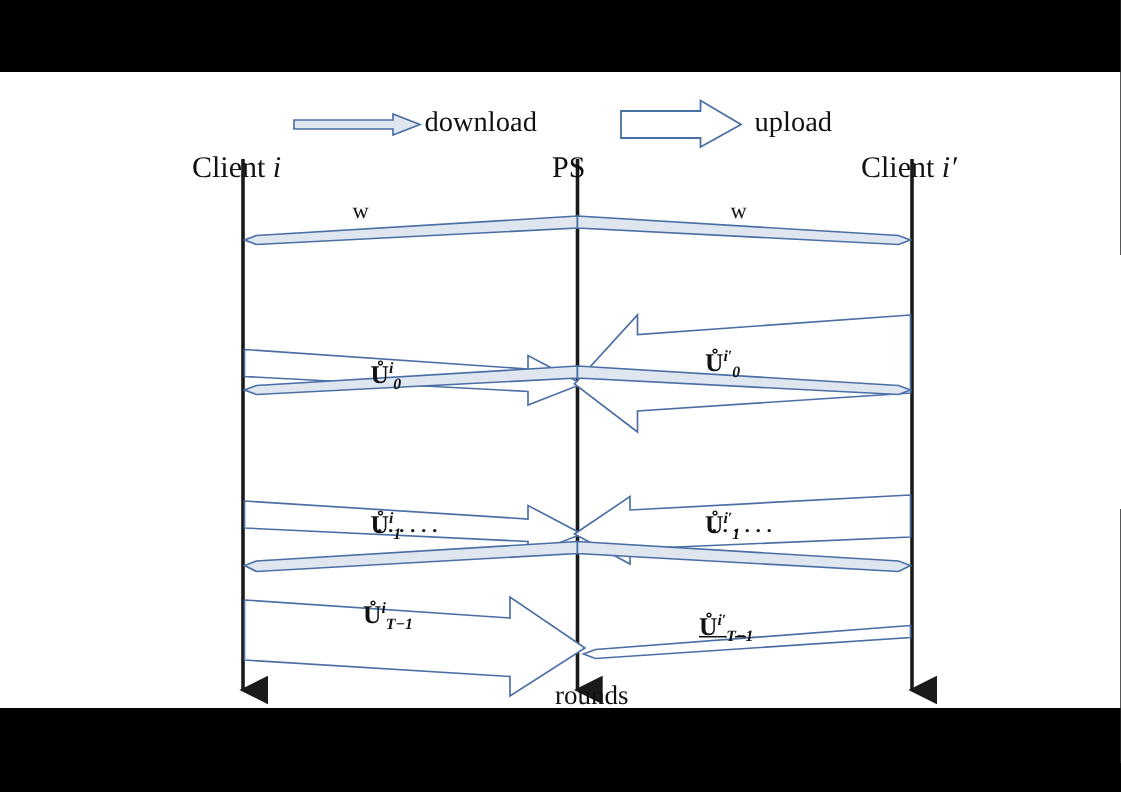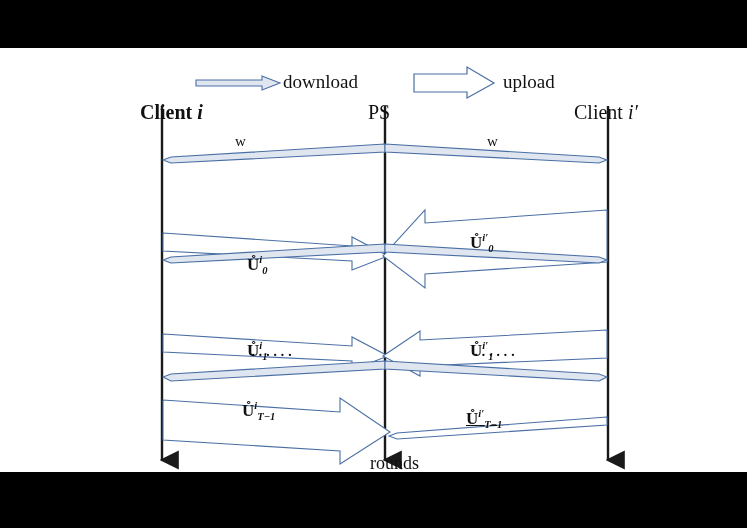--- a/index.html
+++ b/index.html
@@ -105,34 +105,34 @@
         <path d="M196,32 L262,32 L262,28 L280,35 L262,42 L262,38 L196,38 Z" fill="#dfe6f0" stroke="#4a6fa5" stroke-width="1.1"></path>
       </g>
       <g>
         <path d="M414,26 L467,26 L467,19 L494,35 L467,50 L467,44 L414,44 Z" fill="#ffffff" stroke="#4a6fa5" stroke-width="1.2"></path>
       </g>
     </svg>
 
     <div class="lbl serif t-leg" style="left:283px;top:23px;">download</div>
     <div class="lbl serif t-leg" style="left:503px;top:23px;">upload</div>
 
-    <div class="lbl serif t-head" style="left:140px;top:53px;font-weight:bold;">
+    <div class="lbl serif t-head" style="left:128px;top:53px;">
       <span>Client </span><span class="it">i</span>
     </div>
     <div class="lbl serif t-head" style="left:368px;top:53px;">
       <span>PS</span>
     </div>
     <div class="lbl serif t-head" style="left:574px;top:53px;">
       <span>Client </span><span class="it">i</span><span class="it">′</span>
     </div>
 
     <div class="lbl serif t-w" style="left:235px;top:85px;">w</div>
     <div class="lbl serif t-w" style="left:487px;top:85px;">w</div>
 
-    <div class="lbl serif t-u" style="left:247px;top:192px;margin-top:14px;">
+    <div class="lbl serif t-u" style="left:247px;top:192px;">
       <span>Ů</span><sup>i</sup><sub>0</sub>
     </div>
     <div class="lbl serif t-u" style="left:470px;top:184px;">
       <span>Ů</span><sup>i′</sup><sub>0</sub>
     </div>
 
     <div class="lbl serif t-u" style="left:247px;top:292px;">
       <span>Ů</span><sup>i</sup><sub>1</sub>
     </div>
     <div class="lbl serif t-u" style="left:470px;top:292px;">

